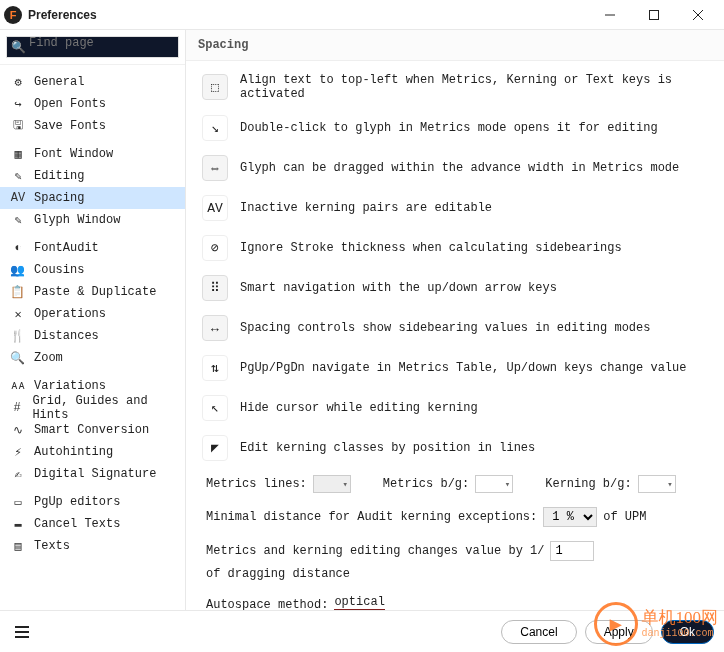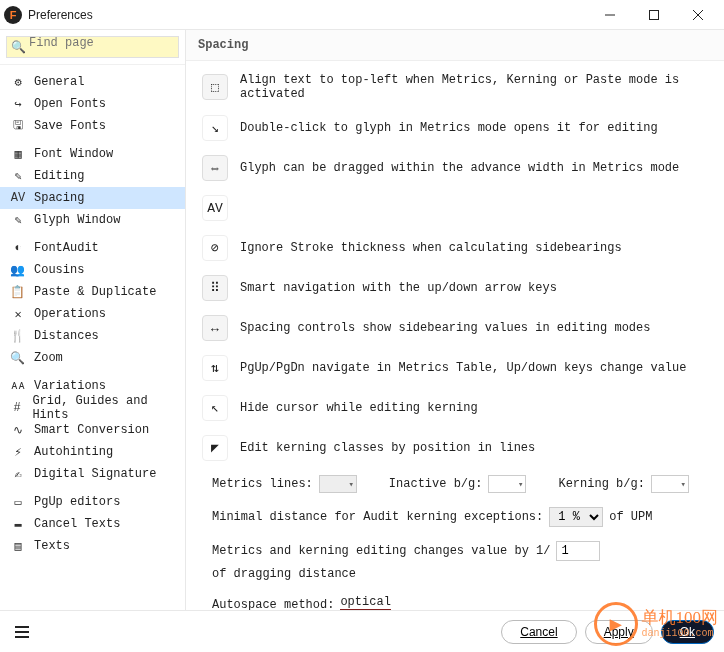--- a/index.html
+++ b/index.html
@@ -1,49 +1,49 @@
 <!DOCTYPE html>
 <html><head>
 <meta charset="utf-8">
 <style>
 * { box-sizing: border-box; margin: 0; padding: 0; }
 body { font-family: "Consolas", "Courier New", monospace; font-size: 12px; color: #222; background: #fff; width: 724px; height: 652px; overflow: hidden; position: relative; }
 .titlebar { height: 30px; display: flex; align-items: center; padding: 0 4px; border-bottom: 1px solid #e8e8e8; }
 .titlebar .app-icon { width: 18px; height: 18px; border-radius: 50%; background:#222; color:#ff7a2a; display:flex; align-items:center; justify-content:center; font-weight:bold; font-size:11px; font-family:Arial,sans-serif; margin-right:6px; }
-.titlebar .title { font-family: Arial, sans-serif; font-size: 12px; }
+.titlebar .title { font-family: Arial, sans-serif; font-size: 12px; font-weight: bold; }
 .titlebar .spacer { flex: 1; }
 .winbtn { width: 44px; height: 28px; display:flex; align-items:center; justify-content:center; }
 .winbtn svg { display:block; }
 .content { display:flex; height: calc(100% - 30px - 42px); }
 .sidebar { width: 186px; border-right: 1px solid #e8e8e8; display:flex; flex-direction:column; }
 .search { padding: 6px; border-bottom: 1px solid #f0f0f0; }
-.search input { width: 100%; height: 22px; border: 1px solid #e0e0e0; padding: 0 6px 8px 22px; font-family: inherit; font-size: 12px; color:#888; background:#fef9c3; }
+.search input { width: 100%; height: 22px; border: 1px solid #e0e0e0; padding: 0 6px 8px 22px; font-family: inherit; font-size: 12px; color:#888; background:#0f172a; }
 .search .wrap { position:relative; }
 .search .mag { position:absolute; left:5px; top:4px; color:#999; }
 .navlist { overflow-y:auto; padding: 6px 0; }
 .navgroup { margin-bottom: 6px; }
 .navitem { display:flex; align-items:center; height: 22px; padding: 0 10px; cursor:pointer; gap:8px; }
 .navitem .ic { width:16px; text-align:center; color:#333; }
 .navitem.selected { background:#cfe6ff; }
 .main { flex:1; display:flex; flex-direction:column; overflow:hidden; }
 .section-title { font-weight:bold; color:#555; padding: 8px 12px; border-bottom:1px solid #eee; background:#fbfbfb; }
 .settings { flex:1; overflow-y:auto; padding: 12px 16px; }
 .opt { display:flex; align-items:center; gap:12px; margin-bottom: 14px; }
 .opt .tog { width:26px; height:26px; border:1px solid #ddd; border-radius:4px; display:flex; align-items:center; justify-content:center; background:#f5f5f5; font-size:13px; }
 .opt .tog.off { background:#fff; border-color:#eee; }
 .opt .lbl { flex:1; }
-.frm { display:flex; align-items:center; gap:6px; margin: 14px 10px; flex-wrap:wrap; }
+.frm { display:flex; align-items:center; gap:6px; margin: 14px 4px; flex-wrap:wrap; }
 .frm select, .frm input { border:1px solid #ccc; height:20px; font-family:inherit; font-size:12px; padding:0 4px; }
 .colorbox { width:38px; height:18px; border:1px solid #ccc; background:#eee; display:inline-flex; align-items:center; justify-content:flex-end; padding-right:2px; }
 .colorbox .caret { font-size:9px; color:#666; }
 .link { border-bottom:6px solid #7f1d1d; cursor:pointer; }
 .footer { height:42px; border-top:1px solid #e8e8e8; display:flex; align-items:center; padding: 0 10px; gap:8px; }
 .footer .hamb { width:24px; height:24px; display:flex; align-items:center; justify-content:center; }
 .footer .spacer{flex:1;}
-.btn { height:24px; padding:0 18px; border:1px solid #bbb; border-radius:12px; background:#fff; font-family:Arial,sans-serif; font-size:12px; cursor:pointer;text-decoration:underline; }
+.btn { height:24px; padding:0 18px; border:1px solid #bbb; border-radius:12px; background:#fff; font-family:Arial,sans-serif; font-size:12px; cursor:pointer; }
 .btn.primary { background:#0f172a; color:#fff; border-color:#0067c0; }
 .watermark { position:absolute; right:6px; bottom:6px; opacity:0.9; display:flex; align-items:center; gap:4px; pointer-events:none; }
 .watermark .circ { width:44px; height:44px; border-radius:50%; border:3px solid #ff7a2a; display:flex; align-items:center; justify-content:center; color:#ff7a2a; font-size:22px; font-weight:bold; font-family:Arial; }
 .watermark .txt { font-family:Liberation Serif, serif; font-size:17px; color:#ff7a2a; line-height:1.1; }
 .watermark .sub { font-size:10px; color:#ff9a55; }
 </style>
 </head>
 <body>
 
 <div class="titlebar">
@@ -173,32 +173,33 @@
         </div>
       </div>
   </div>
 
   <div class="main">
     <div class="section-title">Spacing</div>
     <div class="settings">
       <div id="options">
           <div class="opt">
             <div class="tog">⬚</div>
-            <div class="lbl">Align text to top-left when Metrics, Kerning or Paste mode is activated</div>
+            <div class="lbl">Align text to top-left when Metrics, Kerning or Text keys is activated</div>
           </div>
           <div class="opt">
             <div class="tog off">↘</div>
             <div class="lbl">Double-click to glyph in Metrics mode opens it for editing</div>
           </div>
           <div class="opt">
             <div class="tog">⇔</div>
             <div class="lbl">Glyph can be dragged within the advance width in Metrics mode</div>
           </div>
           <div class="opt">
             <div class="tog off">AV</div>
+            <div class="lbl">Inactive kerning pairs are editable</div>
           </div>
           <div class="opt">
             <div class="tog off">⊘</div>
             <div class="lbl">Ignore Stroke thickness when calculating sidebearings</div>
           </div>
           <div class="opt">
             <div class="tog">⠿</div>
             <div class="lbl">Smart navigation with the up/down arrow keys</div>
           </div>
           <div class="opt">
@@ -218,21 +219,21 @@
             <div class="lbl">Edit kerning classes by position in lines</div>
           </div>
         </div>
 
       <div class="frm">
         <span>Metrics lines:</span>
         <span class="colorbox">
             <span class="caret">▾</span>
           </span>
         <span style="width:20px"></span>
-        <span>Inactive b/g:</span>
+        <span>Metrics b/g:</span>
         <span class="colorbox" style="background:#fff">
             <span class="caret">▾</span>
           </span>
         <span style="width:20px"></span>
         <span>Kerning b/g:</span>
         <span class="colorbox" style="background:#fff">
             <span class="caret">▾</span>
           </span>
       </div>
 

